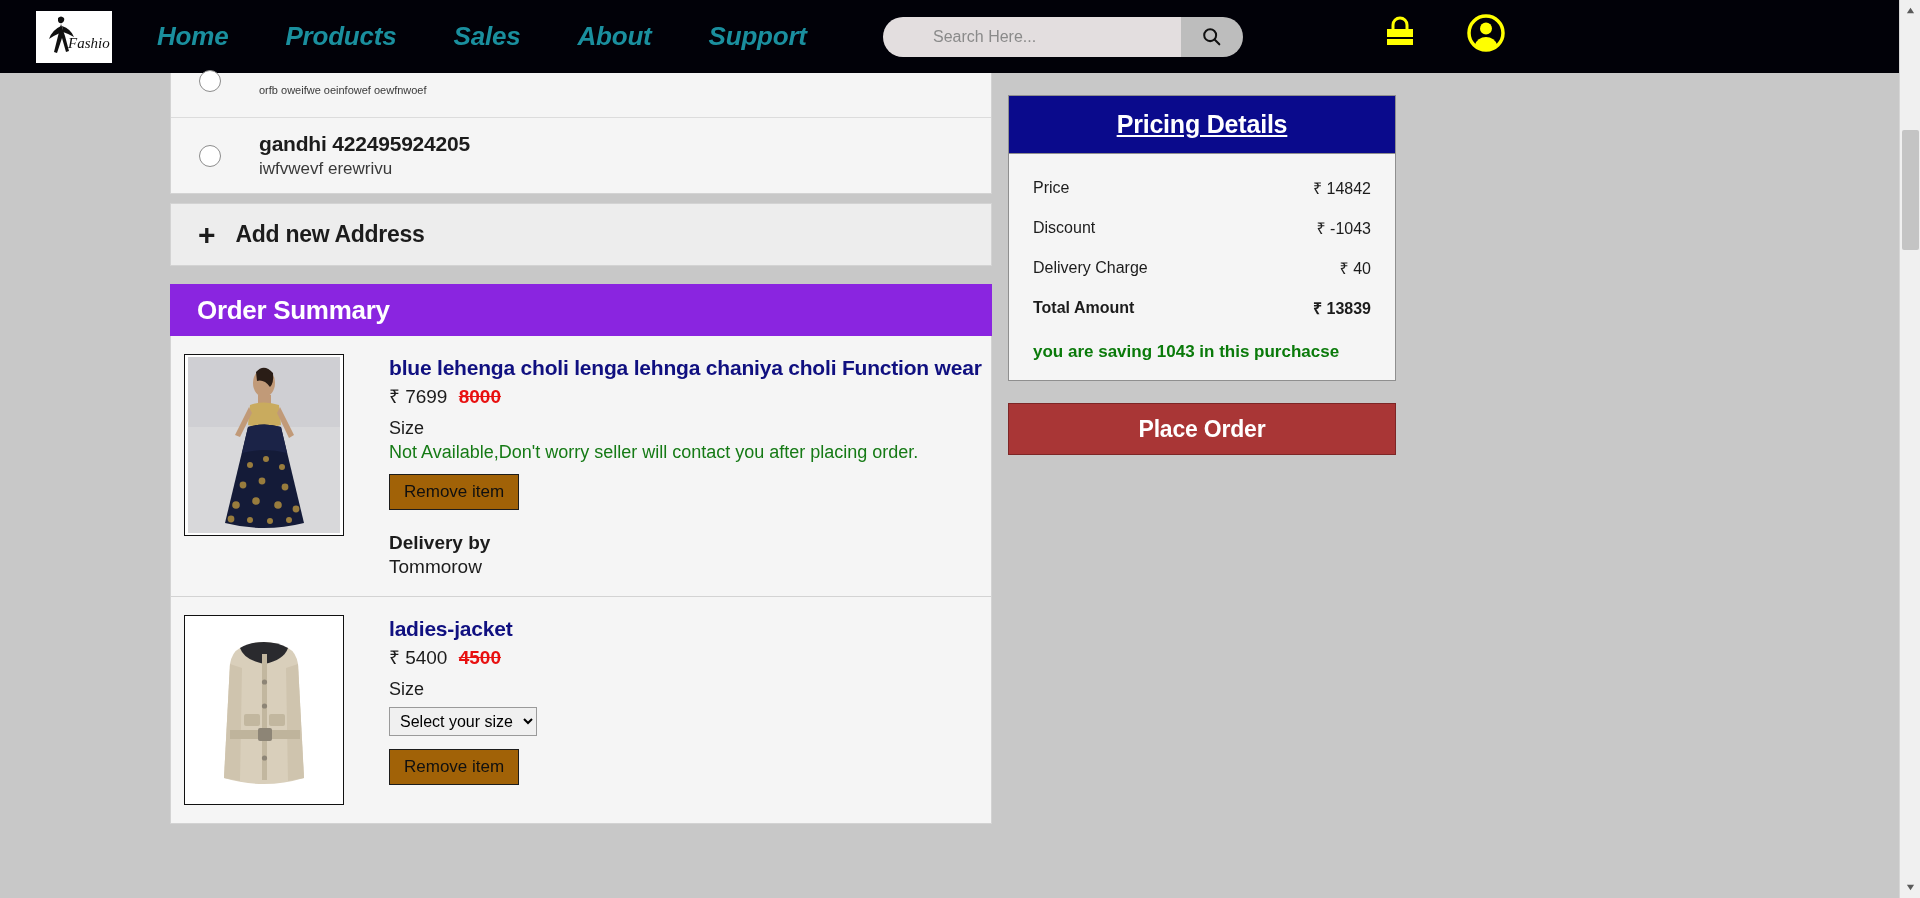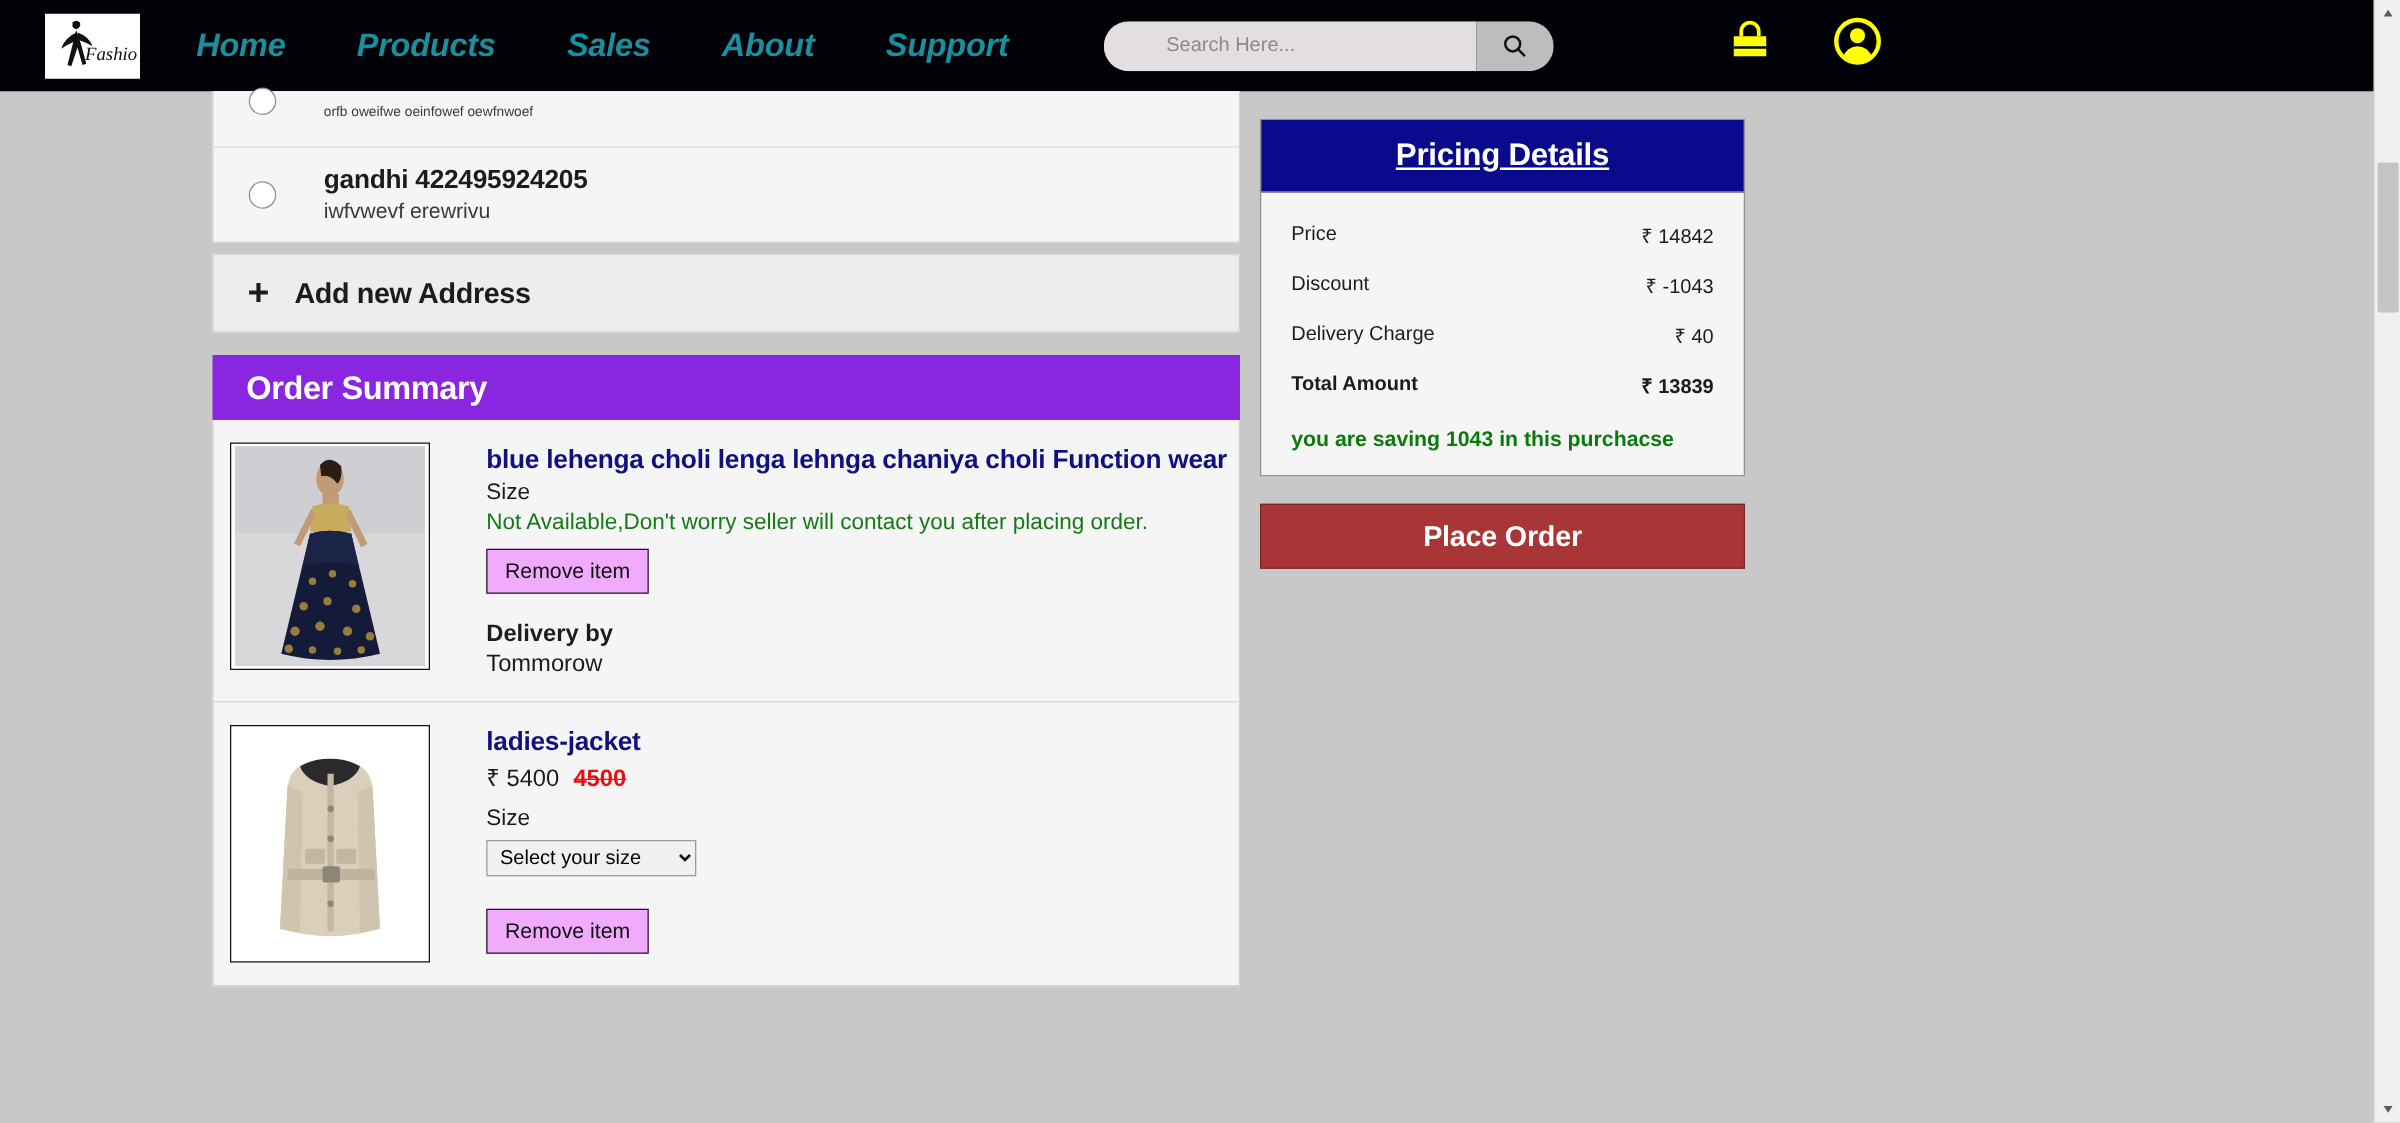--- a/index.html
+++ b/index.html
@@ -120,26 +120,26 @@
   .prod-title {
     font-size: 21px; font-weight: bold; color: #101080;
     letter-spacing: -0.2px; cursor: pointer; margin-bottom: 3px;
   }
   .prod-price-line { font-size: 19px; color: #1c1c1c; margin-bottom: 9px; }
   .old-price { color: #e81010; text-decoration: line-through; font-weight: bold; margin-left: 6px; }
   .size-label { font-size: 18px; color: #1c1c1c; margin-bottom: 3px; }
   .avail-note { font-size: 18px; color: #157a15; margin-bottom: 11px; }
   .size-select {
     font-family: "Liberation Sans", sans-serif;
-    font-size: 16px; padding: 4px 6px; width: 168px;
+    font-size: 16px; padding: 4px 6px; width: 148px;
     border: 1px solid #9a9a9a; background: #f0f0f0;
-    margin-bottom: 26px; margin-top: 4px; cursor: pointer;
+    margin-bottom: 13px; margin-top: 4px; cursor: pointer;
   }
   .remove-btn {
-    background: #f0abfc; border: 1px solid #1c1c1c;
+    background: #a16207; border: 1px solid #1c1c1c;
     font-family: "Liberation Sans", sans-serif;
     font-size: 17px; color: #101010; padding: 7px 14px;
     cursor: pointer; display: inline-block;
   }
   .delivery-block { margin-top: 22px; }
   .delivery-title { font-size: 19px; font-weight: bold; color: #1c1c1c; }
   .delivery-val { font-size: 19px; color: #1c1c1c; margin-top: 2px; }
 
   
   .right-col { position: absolute; left: 1008px; top: 22px; width: 388px; }
@@ -284,20 +284,25 @@
                 <circle cx="108" cy="152" r="3.4"></circle>
               <circle cx="43" cy="162" r="3.4"></circle>
                 <circle cx="62" cy="163" r="3"></circle>
               <circle cx="82" cy="164" r="3"></circle>
                 <circle cx="101" cy="163" r="3"></circle>
             </g>
           </svg>
         </div>
         <div class="prod-info">
           <div class="prod-title">blue lehenga choli lenga lehnga chaniya choli Function wear</div>
+          <div class="prod-price-line">
+            <span>₹</span>
+            <span>7699</span>
+            <span class="old-price">8000</span>
+          </div>
           <div class="size-label">Size</div>
           <div class="avail-note">Not Available,Don't worry seller will contact you after placing order.</div>
           <button class="remove-btn">Remove item</button>
           <div class="delivery-block">
             <div class="delivery-title">Delivery by</div>
             <div class="delivery-val">Tommorow</div>
           </div>
         </div>
       </div>
 

